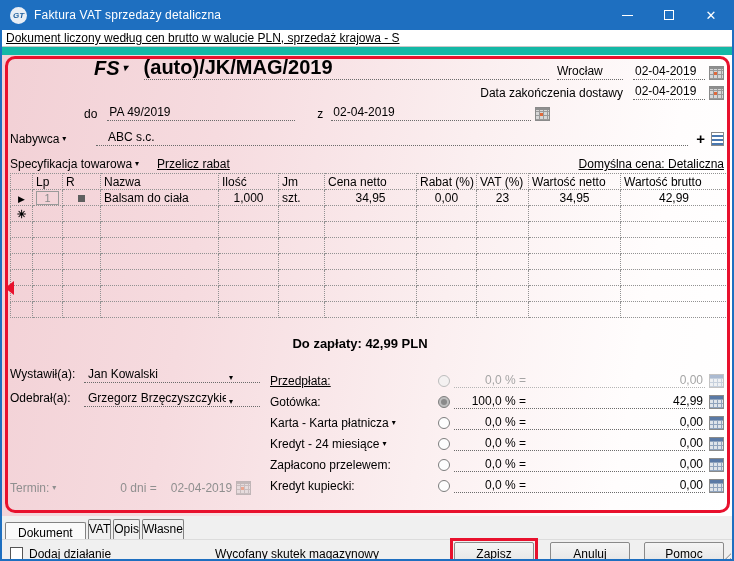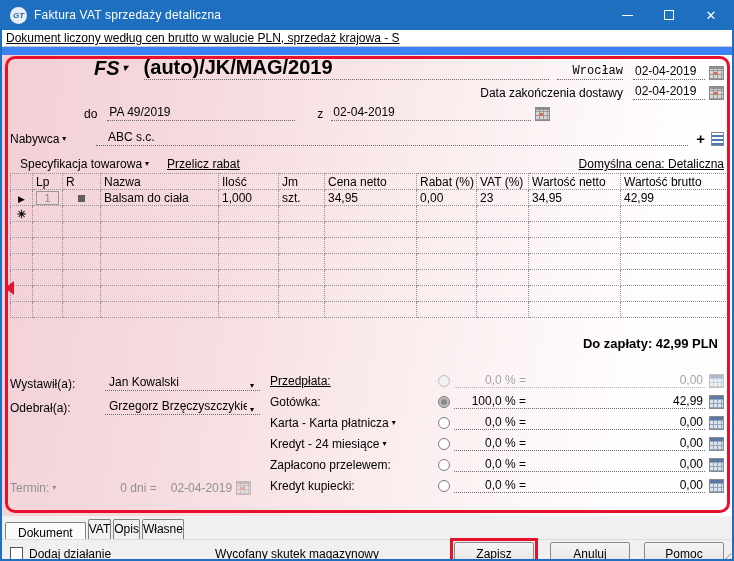--- a/index.html
+++ b/index.html
@@ -1,20 +1,20 @@
 <!DOCTYPE html>
 <html><head>
 <meta charset="utf-8">
 <style>
   * { box-sizing: border-box; }
   html,body { margin:0; padding:0; background:#cfcfcf; }
   .window {
     position:relative; width:734px; height:561px;
     border-left:2px solid #1e6fc0; border-right:2px solid #1e6fc0; border-bottom:2px solid #1e6fc0;
-    font-family:"Liberation Sans", sans-serif; font-size:12px; color:#000; background:#3b82f6;
+    font-family:"Liberation Sans", sans-serif; font-size:12px; color:#000; background:#14b8a6;
     overflow:hidden;
   }
   
   .titlebar { height:30px; background:#1e6fc0; color:#fff; display:flex; align-items:center; }
   .app-icon { width:17px; height:17px; border-radius:50%; background:#e9eef5; color:#1e5f9e;
     font-size:8px; font-weight:bold; font-style:italic; display:flex; align-items:center; justify-content:center;
     margin:0 7px 0 8px; }
   .title-text { font-size:12px; letter-spacing:.2px; }
   .win-controls { margin-left:auto; display:flex; height:100%; }
   .win-btn { width:42px; height:100%; display:flex; align-items:center; justify-content:center; }
@@ -34,21 +34,21 @@
   .annotation-arrow { position:absolute; left:-3px; top:222px; width:0; height:0;
     border-top:7px solid transparent; border-bottom:7px solid transparent; border-right:9px solid #e8112d; }
   .dotted { border-bottom:1px dotted #6b6b6b; }
   .chev { display:inline-block; font-size:8px; line-height:1; vertical-align:2px; margin-left:3px; }
   .link { text-decoration:underline; color:#000; }
   
   .row1 { display:flex; align-items:flex-end; margin:8px 8px 0 8px; }
   .doc-type { font-size:20px; font-weight:bold; margin-left:84px; white-space:nowrap;font-style:italic; }
   .doc-type .chev { font-size:10px; vertical-align:4px; }
   .doc-number-field { flex:1; margin-left:16px; font-size:20px; font-weight:bold; line-height:24px; padding-right:4px; }
-  .city-field { width:66px; text-align:right; margin-left:8px; line-height:16px;font-family:Liberation Mono, monospace; }
+  .city-field { width:66px; margin-left:8px; line-height:16px; }
   .date-field { width:72px; text-align:left; margin-left:10px; line-height:16px; padding-left:2px; }
   .row2 { display:flex; justify-content:flex-end; align-items:flex-end; margin:3px 8px 5px 0;padding-left:16px; }
   .row3 { display:flex; align-items:flex-end; margin:5px 8px 0 8px; }
   .lbl-do { margin-left:74px; }
   .src-field { width:188px; margin-left:10px; padding-left:2px; line-height:15px; }
   .lbl-z { margin-left:22px; }
   .srcdate-field { width:200px; margin-left:8px; padding-left:2px; line-height:15px; }
   
   .cal-icon, .calc-icon { display:inline-block; width:15px; height:14px; margin-left:4px;
     border:1px solid #8a8a8a; background:#d7d7d7;
@@ -68,44 +68,44 @@
     background-image:repeating-linear-gradient(to bottom, transparent 0 2px, #4a78b0 2px 4px);
     margin-left:6px; vertical-align:bottom; flex:none; }
   .plus-icon { font-weight:bold; font-size:15px; line-height:14px; margin-left:8px; }
   
   .row-buyer { display:flex; align-items:flex-end; margin:9px 8px 0 8px; }
   .buyer-label { width:86px; white-space:nowrap; }
   .buyer-name-field { flex:1; padding-left:12px; line-height:15px; }
   .row-addr { display:flex; margin:7px 8px 0 94px; }
   .addr-field { flex:1; line-height:15px; }
   
-  .row-spec { display:flex; align-items:flex-end; margin:11px 8px 0 18px; }
+  .row-spec { display:flex; align-items:flex-end; margin:11px 8px 0 8px; }
   .spec-label { white-space:nowrap; }
   .recalc { margin-left:18px; }
   .default-price { margin-left:auto; }
   
   table.items { width:718px; margin:2px 0 0 8px; border-collapse:collapse; table-layout:fixed; }
   table.items th, table.items td { border:1px dotted #929292; height:16px; padding:0 3px;
     font-weight:normal; font-size:12px; overflow:hidden; white-space:nowrap; }
   table.items th { text-align:left; }
-  td.num, th.num { text-align:left; }
+  td.num, th.num { text-align:center; }
   td.ctr { text-align:center; }
   .sel-cell { text-align:center; padding:0; }
   .cur-marker { font-size:9px; line-height:1; }
   .new-marker { font-size:11px; font-weight:bold; }
   .lp-box { display:inline-block; border:1px solid #9a9a9a; color:#8a8a8a; padding:0 7px; line-height:12px; font-size:11px; }
   .r-square { display:inline-block; width:7px; height:7px; background:#5f5f5f; }
   
-  .total-row { text-align:right; font-weight:bold; font-size:13px; margin:18px 14px 16px 0; }
+  .total-row { text-align:center; font-weight:bold; font-size:13px; margin:18px 14px 16px 0; }
   
   .bottom { display:flex; margin:12px 8px 0 8px; height:128px; }
   .sig-col { width:250px; display:flex; flex-direction:column; }
-  .sig-row { display:flex; align-items:flex-end; height:24px; }
+  .sig-row { display:flex; align-items:flex-start; height:24px; }
   .sig-label { width:74px; white-space:nowrap; }
-  .sig-field { flex:1; display:flex; align-items:flex-end; padding-left:4px; line-height:15px;margin-left:21px; }
+  .sig-field { flex:1; display:flex; align-items:flex-end; padding-left:4px; line-height:15px; }
   .sig-field .val { flex:1; white-space:nowrap; overflow:hidden; max-width:138px; }
   .term-row { margin-top:auto; display:flex; align-items:flex-end; color:#8f8f8f; height:20px; }
   .term-days { margin-left:64px; }
   .term-date { margin-left:14px; }
   .pay-col { flex:1; display:flex; flex-direction:column; padding-left:10px; }
   .pay-row { display:flex; align-items:flex-end; height:21px; }
   .pay-label { width:168px; white-space:nowrap; }
   .radio { width:12px; height:12px; border:1px solid #7d7d7d; border-radius:50%; background:#fdfdfd; flex:none; margin:0 4px 1px 0; position:relative; }
   .radio.sel { background:#bfbfbf; }
   .radio.sel::after { content:""; position:absolute; left:2px; top:2px; width:6px; height:6px; border-radius:50%; background:#8a8a8a; }

